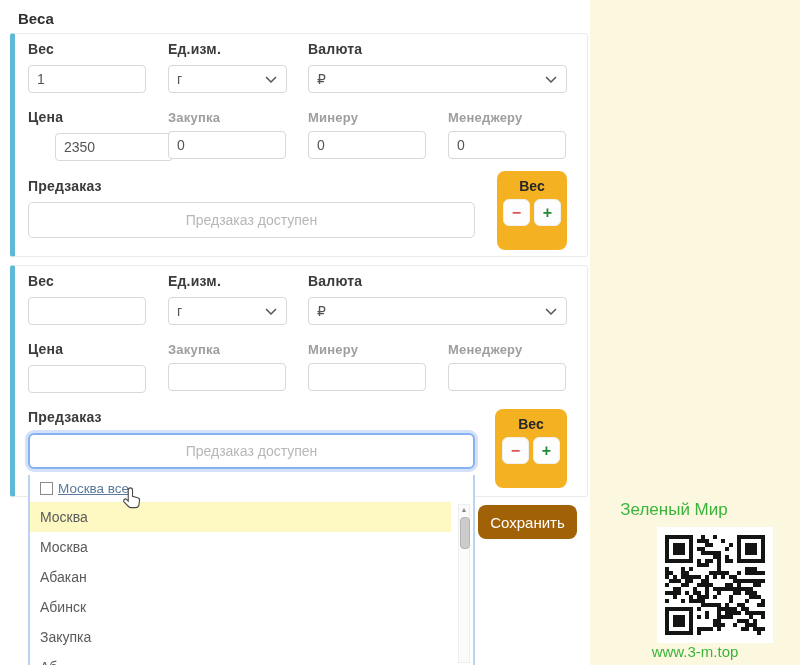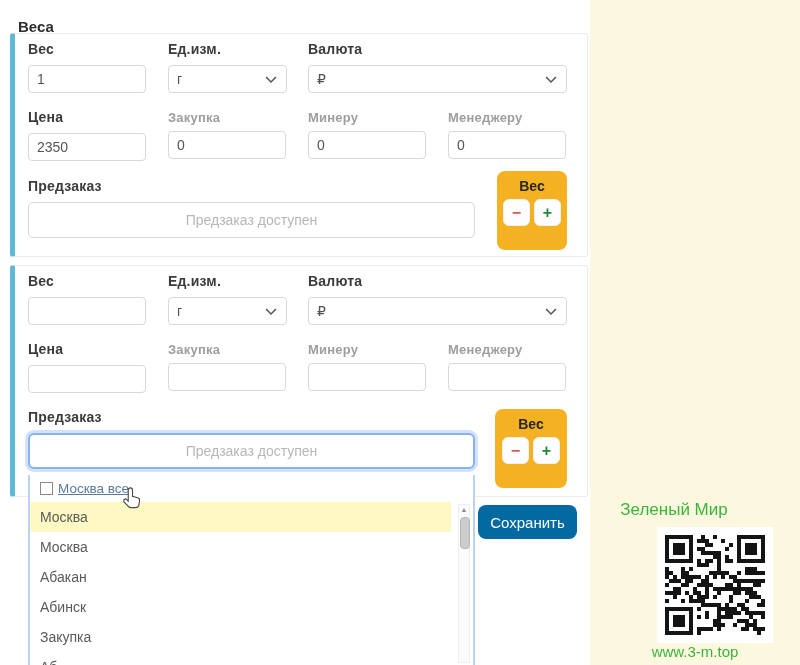--- a/index.html
+++ b/index.html
@@ -3,21 +3,21 @@
 <meta charset="utf-8">
 <style>
   html,body{margin:0;padding:0;}
   body{
     width:800px;height:665px;position:relative;overflow:hidden;
     background:#ffffff;
     font-family:"Liberation Sans","DejaVu Sans",sans-serif;
     -webkit-font-smoothing:antialiased;
   }
   .right-panel{position:absolute;left:590px;top:0;width:210px;height:665px;background:#fbf8df;}
-  .page-title{position:absolute;left:18px;top:18px;font-size:15px;font-weight:600;color:#2f2f2f;}
+  .page-title{position:absolute;left:18px;top:10px;font-size:15px;font-weight:600;color:#2f2f2f;}
 
   .card{position:absolute;left:10px;width:578px;background:#fff;
         border:1px solid #ebebeb;border-left:5px solid #5fb9d6;border-radius:3px;box-sizing:border-box;}
   .card1{top:33px;height:224px;}
   .card2{top:265px;height:232px;}
 
   .fgroup{position:absolute;}
   .flabel{display:block;font-size:14px;font-weight:700;color:#3b3b3b;margin-bottom:8px;letter-spacing:.2px;}
   .flabel.gray{font-weight:700;color:#9e9e9e;font-size:13px;margin-bottom:6px;}
   .tin{display:block;box-sizing:border-box;height:28px;border:1px solid #d8d8d8;border-radius:4px;
@@ -45,21 +45,21 @@
             border:2px solid #bcd2f2;border-top:none;box-sizing:border-box;z-index:5;}
   .dd-selectall{height:27px;display:flex;align-items:center;padding-left:10px;}
   .dd-checkbox{width:11px;height:11px;border:1px solid #8a8a8a;background:#fff;display:inline-block;margin-right:5px;}
   .dd-link{font-size:13.5px;color:#5b7a9d;text-decoration:underline;cursor:pointer;}
   .dd-item{height:30px;line-height:30px;padding-left:10px;font-size:14px;color:#5a5a5a;cursor:pointer;}
   .dd-item.hl{background:#fef9c3;width:calc(100% - 22px);box-sizing:border-box;}
   .dd-scrollbar{position:absolute;right:3px;top:29px;bottom:2px;width:12px;background:#fbfbfb;border:1px solid #eee;box-sizing:border-box;}
   .dd-scroll-arrow{display:block;text-align:center;font-size:7px;color:#8a8a8a;line-height:10px;}
   .dd-thumb{position:absolute;left:1px;top:12px;width:8px;height:30px;background:#ccc;border:1px solid #b5b5b5;border-radius:4px;}
 
-  .save-btn{position:absolute;left:478px;top:505px;width:99px;height:34px;background:#0369a1;border:none;
+  .save-btn{position:absolute;left:478px;top:505px;width:99px;height:34px;background:#a16207;border:none;
             border-radius:8px;color:#fff;font-size:15px;cursor:pointer;z-index:4;
             font-family:"Liberation Sans","DejaVu Sans",sans-serif;}
 
   .promo-brand{position:absolute;left:569px;top:500px;width:210px;text-align:center;
                color:#3cb43c;font-size:17px;}
   .promo-qr{position:absolute;left:657px;top:527px;width:116px;height:116px;}
   .promo-url{position:absolute;left:590px;top:643px;width:210px;text-align:center;color:#3cb43c;font-size:15px;}
 
   .cursor-hand{position:absolute;left:120px;top:486px;z-index:9;}
 </style>
@@ -89,21 +89,21 @@
     <div class="tsel w259">
       <span>₽</span>
       <svg class="chev" width="12" height="8" viewBox="0 0 12 8">
           <polyline points="1,1 6,6 11,1" fill="none" stroke="#555" stroke-width="1.5"></polyline>
         </svg>
     </div>
   </div>
 
   <div class="fgroup" style="left:13px;top:75px;">
     <span class="flabel">Цена</span>
-    <input class="tin w118" style="margin-top: 2px;" type="text" value="2350">
+    <input class="tin w118" style="margin-top: 2px; margin-left: 27px;" type="text" value="2350">
   </div>
   <div class="fgroup" style="left:153px;top:76px;">
     <span class="flabel gray">Закупка</span>
     <input class="tin w118" type="text" value="0" style="">
   </div>
   <div class="fgroup" style="left:293px;top:76px;">
     <span class="flabel gray">Минеру</span>
     <input class="tin w118" type="text" value="0" style="">
   </div>
   <div class="fgroup" style="left:433px;top:76px;">

